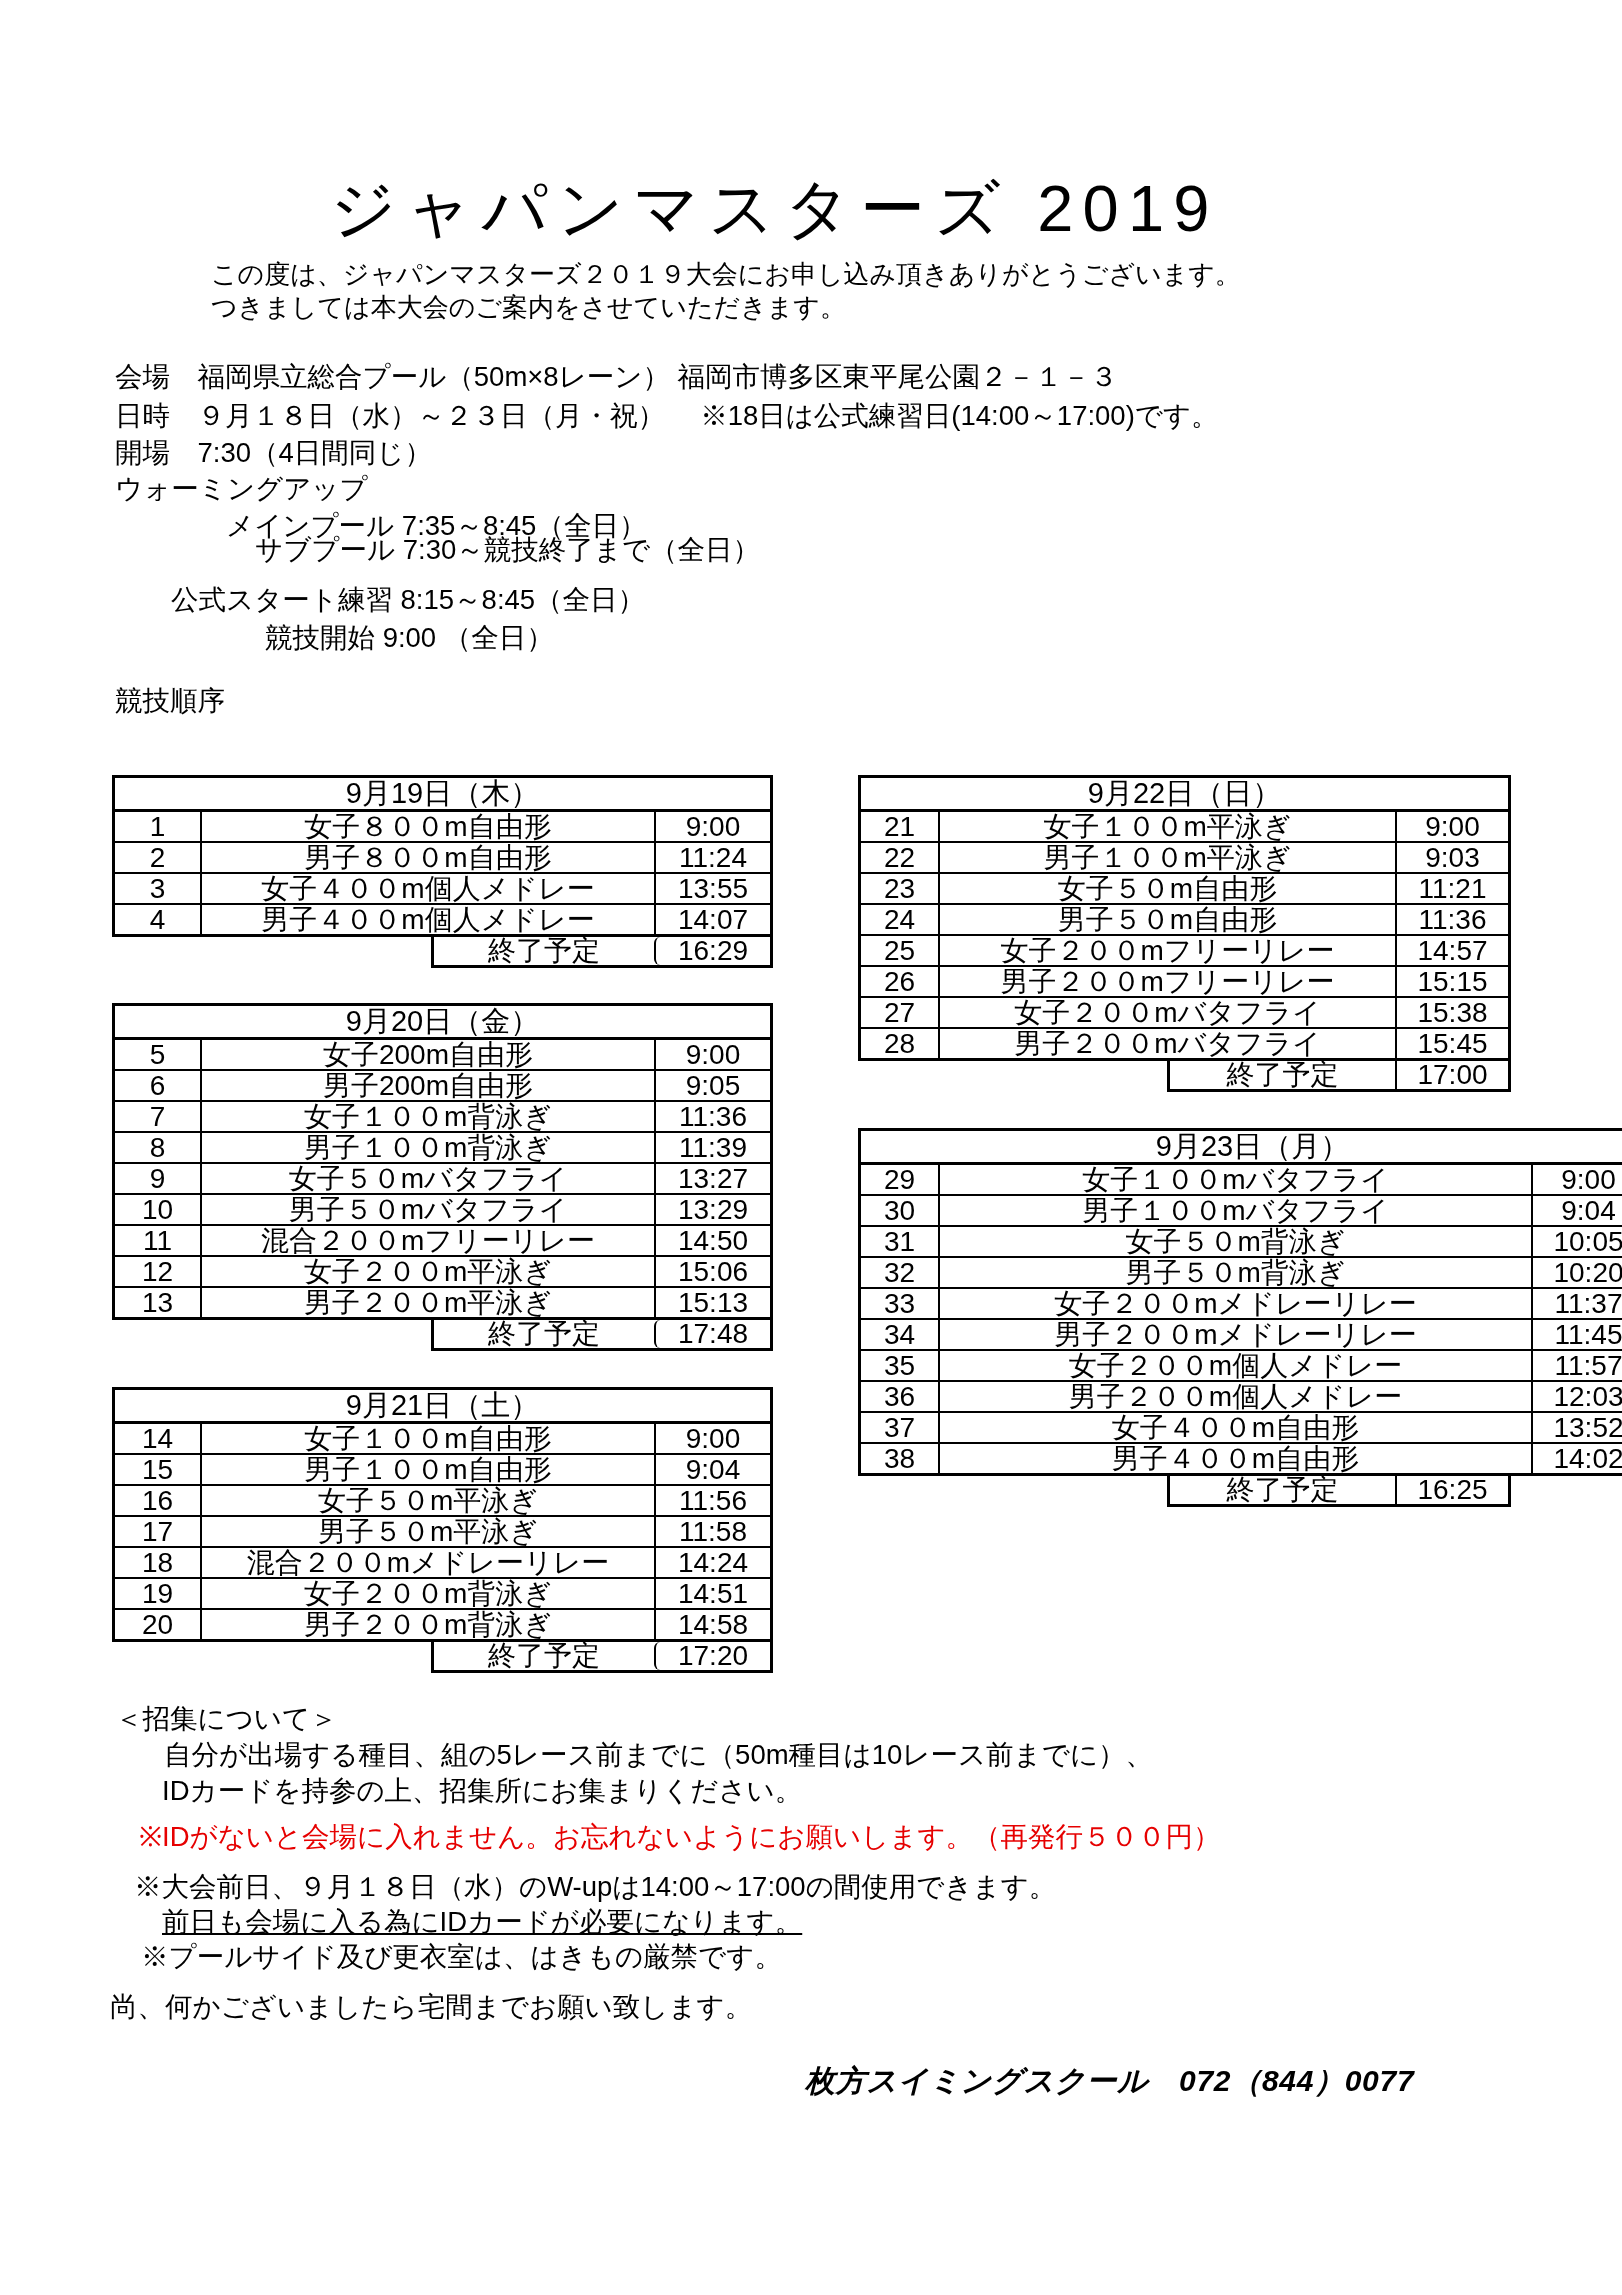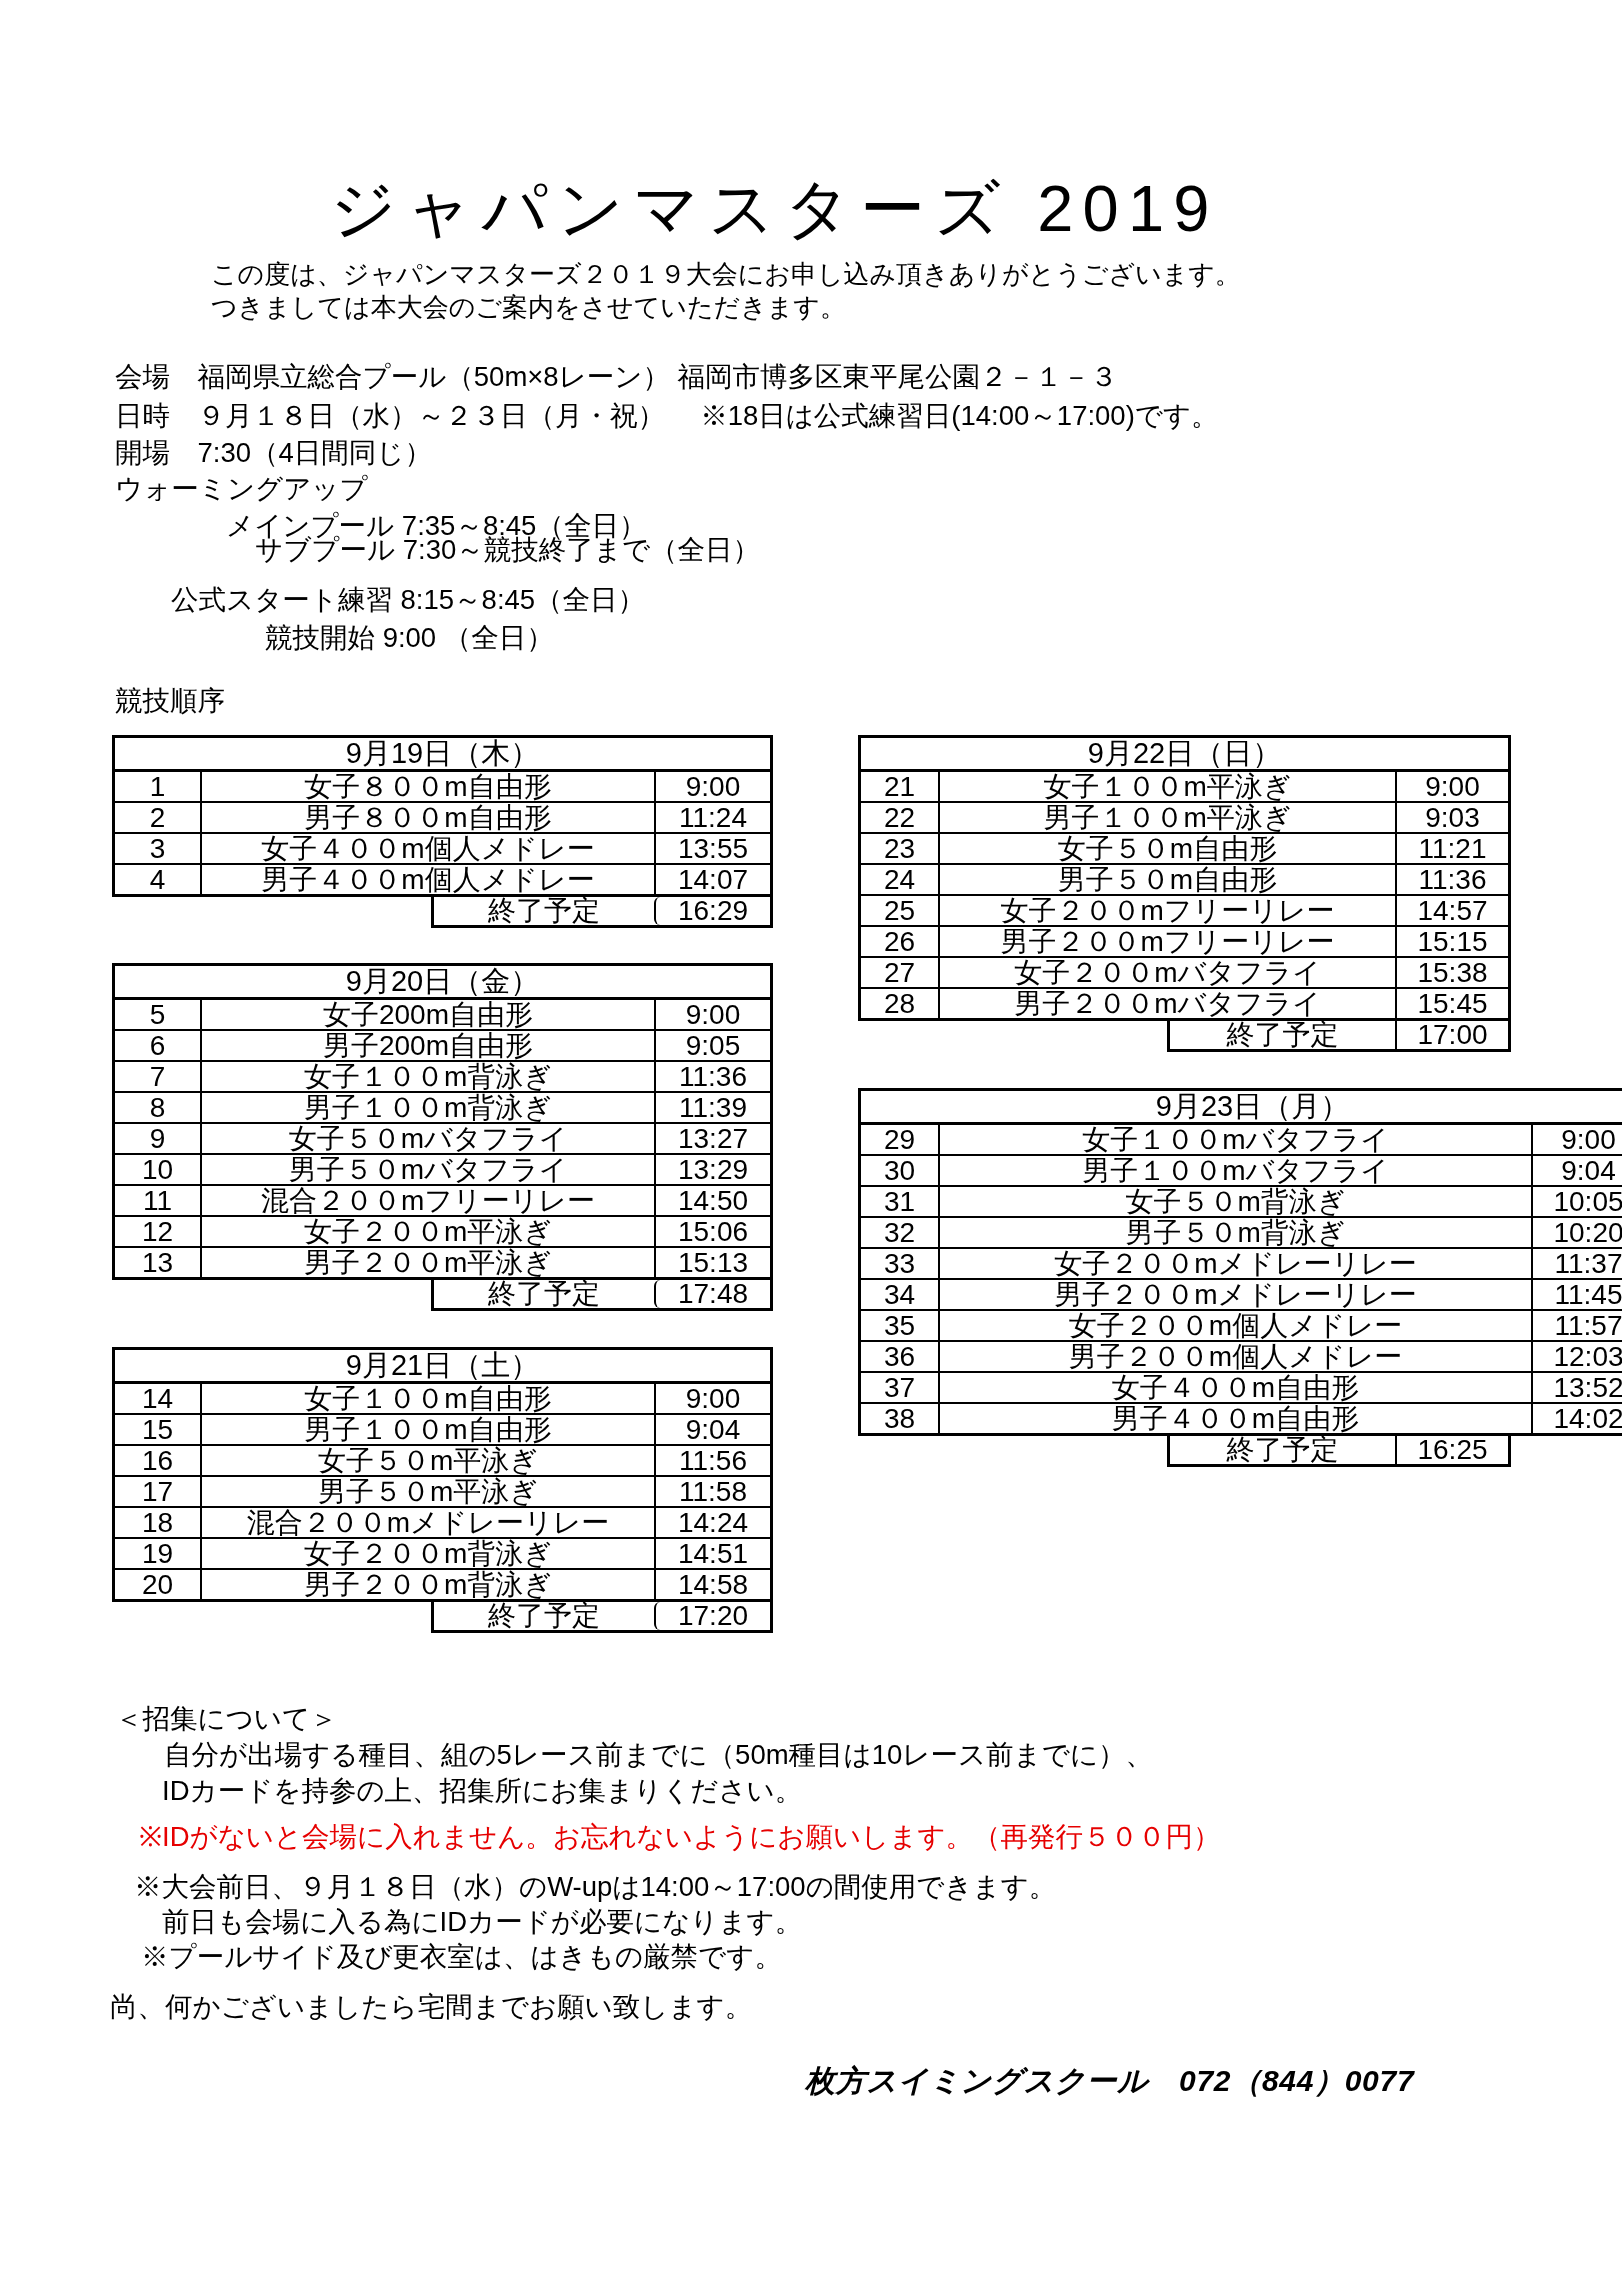--- a/index.html
+++ b/index.html
@@ -12,21 +12,21 @@
   .abs{position:absolute;white-space:pre;}
   .title{font-size:65px;letter-spacing:9.2px;font-weight:normal;}
   .intro{font-size:26px;line-height:33px;}
   .info{font-size:27.5px;line-height:31px;}
   .heading{font-size:27.5px;}
   .note{font-size:27.5px;line-height:31px;}
   .warn{color:#e60000;}
   .contact{font-size:30px;font-weight:bold;font-style:italic;letter-spacing:0.7px;}
 
   
-  .tbl{position:absolute;box-sizing:border-box;}
+  .tbl{position:absolute;box-sizing:border-box;margin-top:40px;}
   .tbl *{box-sizing:border-box;}
   .t-header{
     border:3.9px solid #000;border-bottom:none;height:34px;
     display:flex;align-items:center;justify-content:center;
     font-size:29px;
   }
   .t-rows{border:3.9px solid #000;}
   .t-row{display:flex;height:31px;border-bottom:2px solid #000;}
   .t-row.last{border-bottom:none;height:29.4px;}
   .cell{display:flex;align-items:center;justify-content:center;font-size:28px;}
@@ -305,18 +305,18 @@
     <div class="f-label">終了予定</div>
     <div class="f-time">16:25</div>
   </div>
 </div>
 
 <div class="abs note" style="left:115px;top:1703px;">＜招集について＞</div>
 <div class="abs note" style="left:164px;top:1739px;">自分が出場する種目、組の5レース前までに（50m種目は10レース前までに）、</div>
 <div class="abs note" style="left:162px;top:1775px;">IDカードを持参の上、招集所にお集まりください。</div>
 <div class="abs note warn" style="left:139px;top:1821px;">※IDがないと会場に入れません。お忘れないようにお願いします。（再発行５００円）</div>
 <div class="abs note" style="left:134px;top:1871px;">※大会前日、９月１８日（水）のW-upは14:00～17:00の間使用できます。</div>
-<div class="abs note" style="left:162px;top:1906px;">前日も会場に入る為にIDカードが必要になります。</div>
+<div class="abs note" style="left:162px;top:1906px;text-decoration:underline;">前日も会場に入る為にIDカードが必要になります。</div>
 <div class="abs note" style="left:141px;top:1941px;">※プールサイド及び更衣室は、はきもの厳禁です。</div>
 <div class="abs note" style="left:110px;top:1991px;">尚、何かございましたら宅間までお願い致します。</div>
 
 <div class="abs contact" style="left:805px;top:2061px;">枚方スイミングスクール　072（844）0077</div>
 
 
 </body></html>

